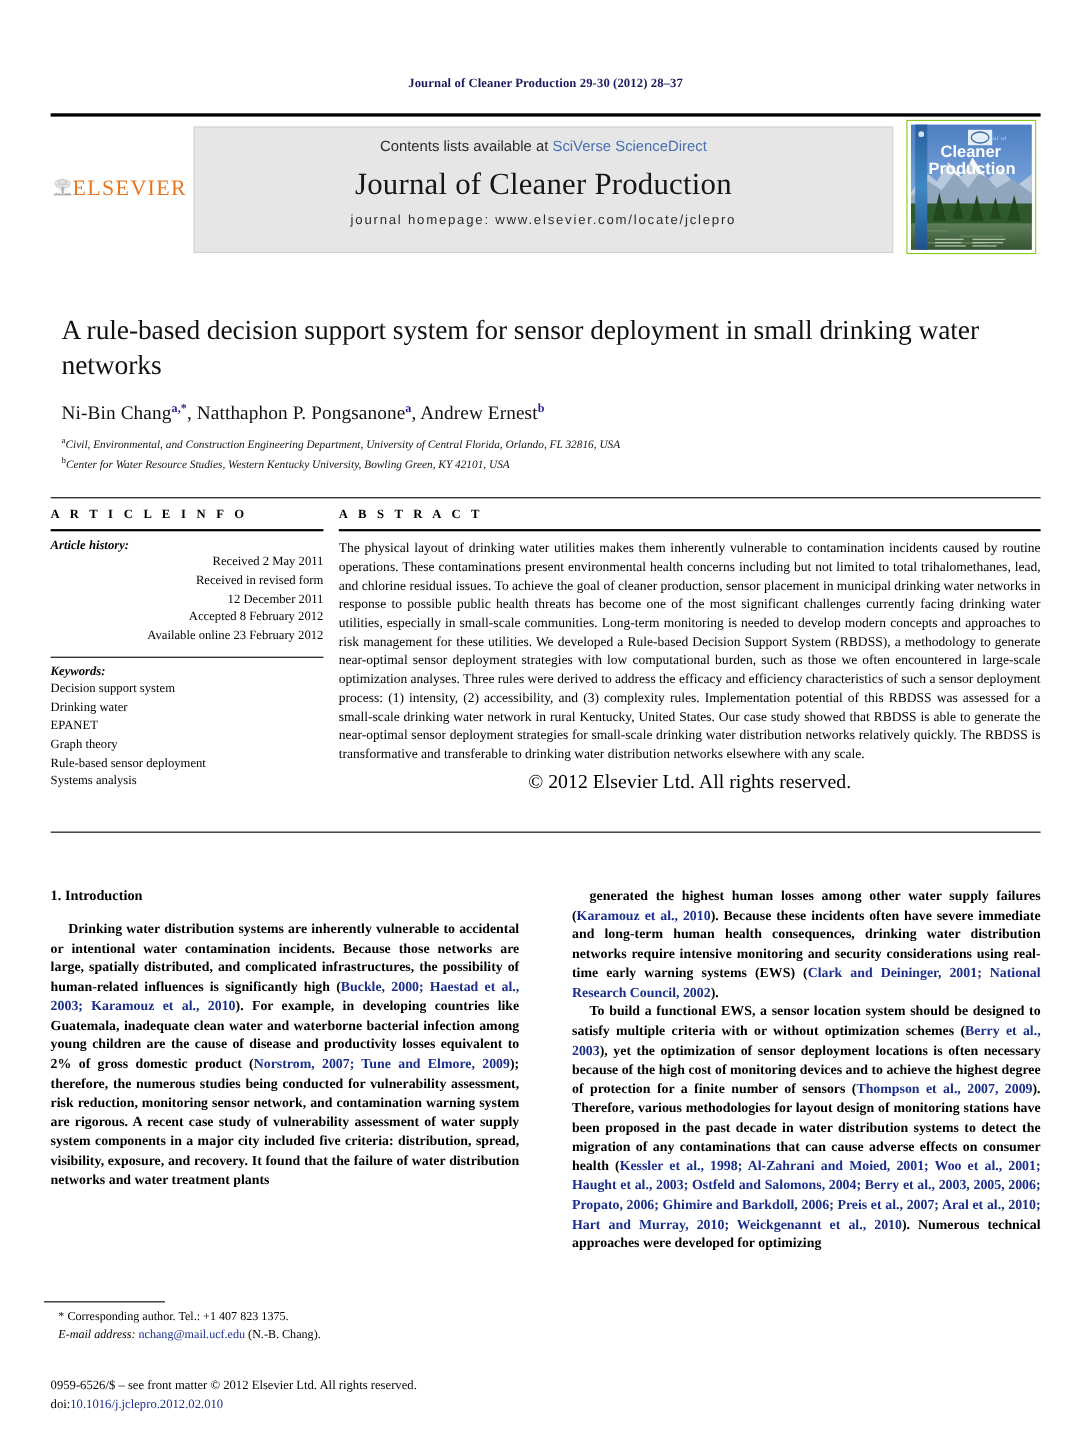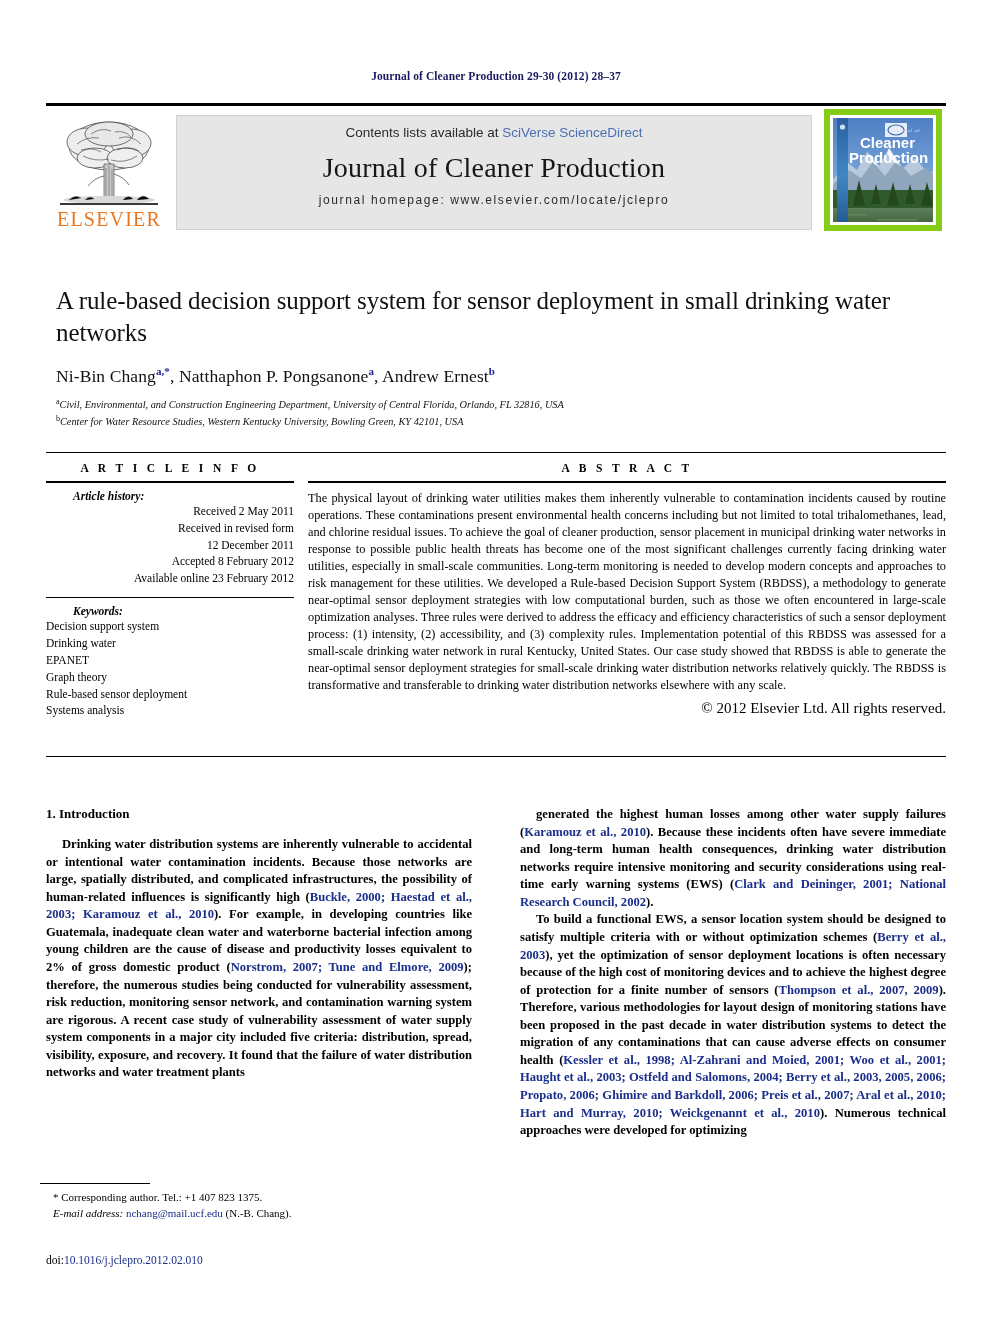--- a/index.html
+++ b/index.html
@@ -52,21 +52,21 @@
     height: 3px;
     background: #000000;
   }
   .elsevier-logo {
     position: absolute;
     top: 8px;
     left: 2px;
     width: 122px;
     height: 118px;
     display: flex;
-    flex-direction: column;
+    flex-direction: row;
     align-items: center;
     justify-content: flex-end;
   }
   .tree-svg { display: block; }
   .elsevier-word {
     font-family: "Liberation Serif", serif;
     font-size: 20px;
     letter-spacing: 1.2px;
     color: #E87722;
     line-height: 1;
@@ -117,21 +117,21 @@
     letter-spacing: 1.6px;
     color: #2b2b2b;
   }
   .cover {
     position: absolute;
     top: 6px;
     left: 778px;
     width: 118px;
     height: 122px;
     background: #ffffff;
-    border: 6px solid #84cc16;
+    border: 1px solid #84cc16;
     box-sizing: border-box;
     overflow: hidden;
   }
   .cover-inner {
     position: absolute;
     inset: 3px;
     overflow: hidden;
   }
 
   
@@ -201,39 +201,37 @@
   .col-info { width: 262px; padding-right: 14px; box-sizing: border-box; }
   .col-abs  { width: 638px; }
 
   .sec-head {
     font-family: "Liberation Serif", serif;
     font-weight: bold;
     font-size: 11.5px;
     letter-spacing: 3.4px;
     color: #000000;
     margin-bottom: 7px;
-    text-align: center;
   }
   .hr-thick {
     height: 2px;
     background: #000000;
     margin-bottom: 7px;
   }
   .hr-thin {
     height: 1.5px;
     background: #000000;
     margin: 10px 0 7px 0;
   }
   .info-label {
     font-family: "Liberation Serif", serif;
     font-style: italic;
     font-weight: bold;
     font-size: 11.5px;
     margin-bottom: 1px;
-    margin-left: 27px;
   }
   .info-line {
     font-family: "Liberation Serif", serif;
     font-size: 11.5px;
     line-height: 1.46;
     text-align: right;
   }
   .kw-line {
     font-family: "Liberation Serif", serif;
     font-size: 11.5px;
@@ -242,22 +240,22 @@
   .abstract-text {
     font-family: "Liberation Serif", serif;
     font-size: 12.3px;
     line-height: 1.385;
     text-align: justify;
     color: #000000;
     margin: 0;
   }
   .copyright {
     font-family: "Liberation Serif", serif;
-    font-size: 15px;
-    text-align: right;
+    font-size: 18px;
+    text-align: center;
     margin-top: 6px;
   }
   .band-bottom-rule {
     position: absolute;
     left: 0;
     width: 900px;
     height: 1px;
     background: #000000;
     top: 304px;
   }
@@ -510,18 +508,19 @@
     <div class="fn-rule"></div>
     <div class="fn-line fn-indent">* Corresponding author. Tel.: +1 407 823 1375.</div>
     <div class="fn-line fn-indent">
       <span class="em-label">E-mail address:</span>
       <span class="link">nchang@mail.ucf.edu</span>
       <span>(N.-B. Chang).</span>
     </div>
   </div>
 
   <div class="footer">
+    <div>0959-6526/$ – see front matter © 2012 Elsevier Ltd. All rights reserved.</div>
     <div>
       <span>doi:</span><span class="link">10.1016/j.jclepro.2012.02.010</span>
     </div>
   </div>
 
 </div>
 
 </body></html>

